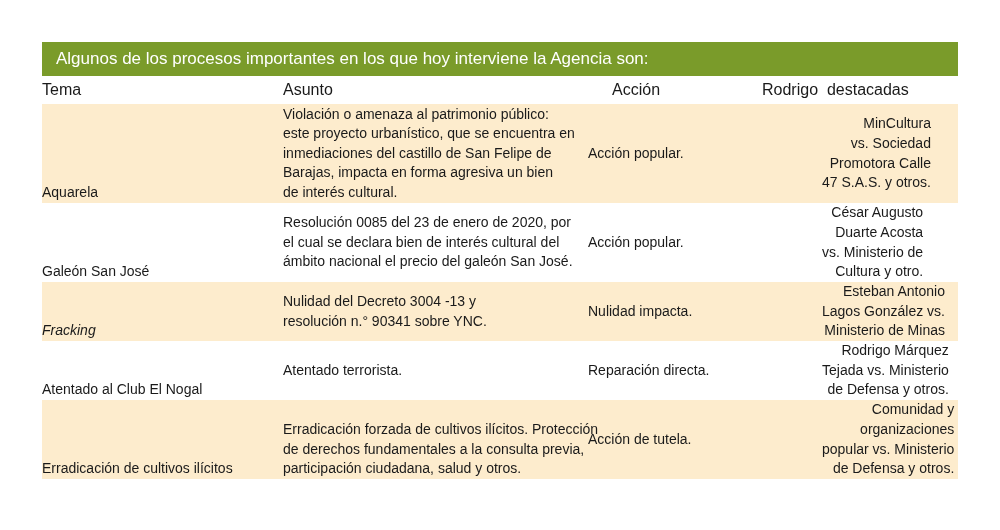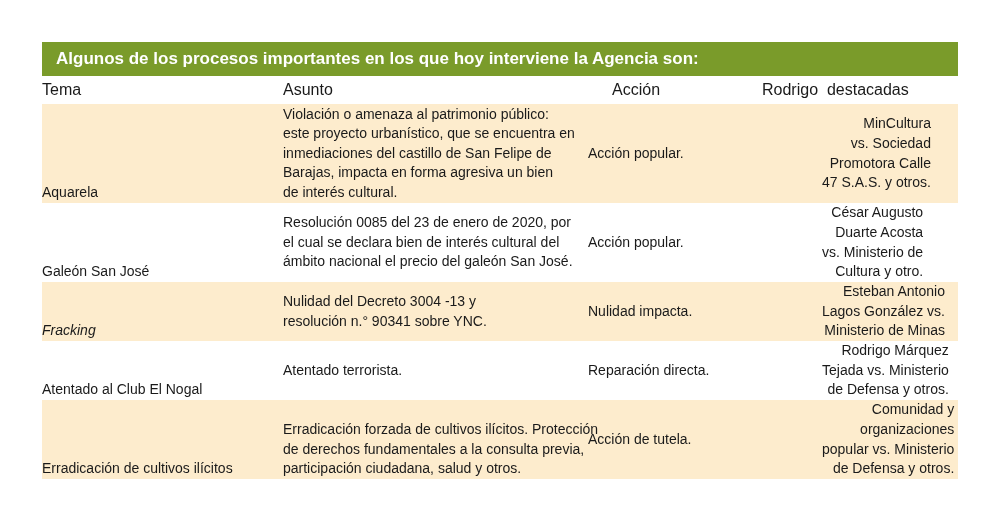--- a/index.html
+++ b/index.html
@@ -1,19 +1,19 @@
 <!DOCTYPE html>
 <html style="--accent: #7a9b2a; --stripe: #fdeccd;"><head>
 <meta charset="utf-8">
 <style>
   html, body { margin: 0; padding: 0; background: #ffffff; }
   body { width: 1000px; height: 530px; position: relative; overflow: hidden;
          font-family: "Liberation Sans", "DejaVu Sans", sans-serif; color: #1a1a1a; }
   .banner { position: absolute; left: 42px; top: 42px; width: 916px; height: 34px;
-            background: var(--accent); color: #ffffff; font-weight: bold; font-size: 17px;
+            background: var(--accent); color: #ffffff; font-weight: normal; font-size: 17px;
             line-height: 34px; padding-left: 14px; box-sizing: border-box; white-space: nowrap; }
   .header-row { position: absolute; left: 42px; top: 79px; width: 916px; height: 24px;
                 font-weight: normal; font-size: 16px; }
   .header-row span { position: absolute; top: 2px; white-space: nowrap; }
   .row { position: absolute; left: 42px; width: 916px; font-size: 14px; line-height: 19.6px; }
   .row.alt { background: var(--stripe); }
   .cell { position: absolute; top: 0; bottom: 0; display: flex; align-items: center; }
   .cell .txt { white-space: pre-line; }
   .c-tema { left: 0; width: 235px; align-items: flex-end; }
   .c-asunto { left: 241px; width: 330px; }

